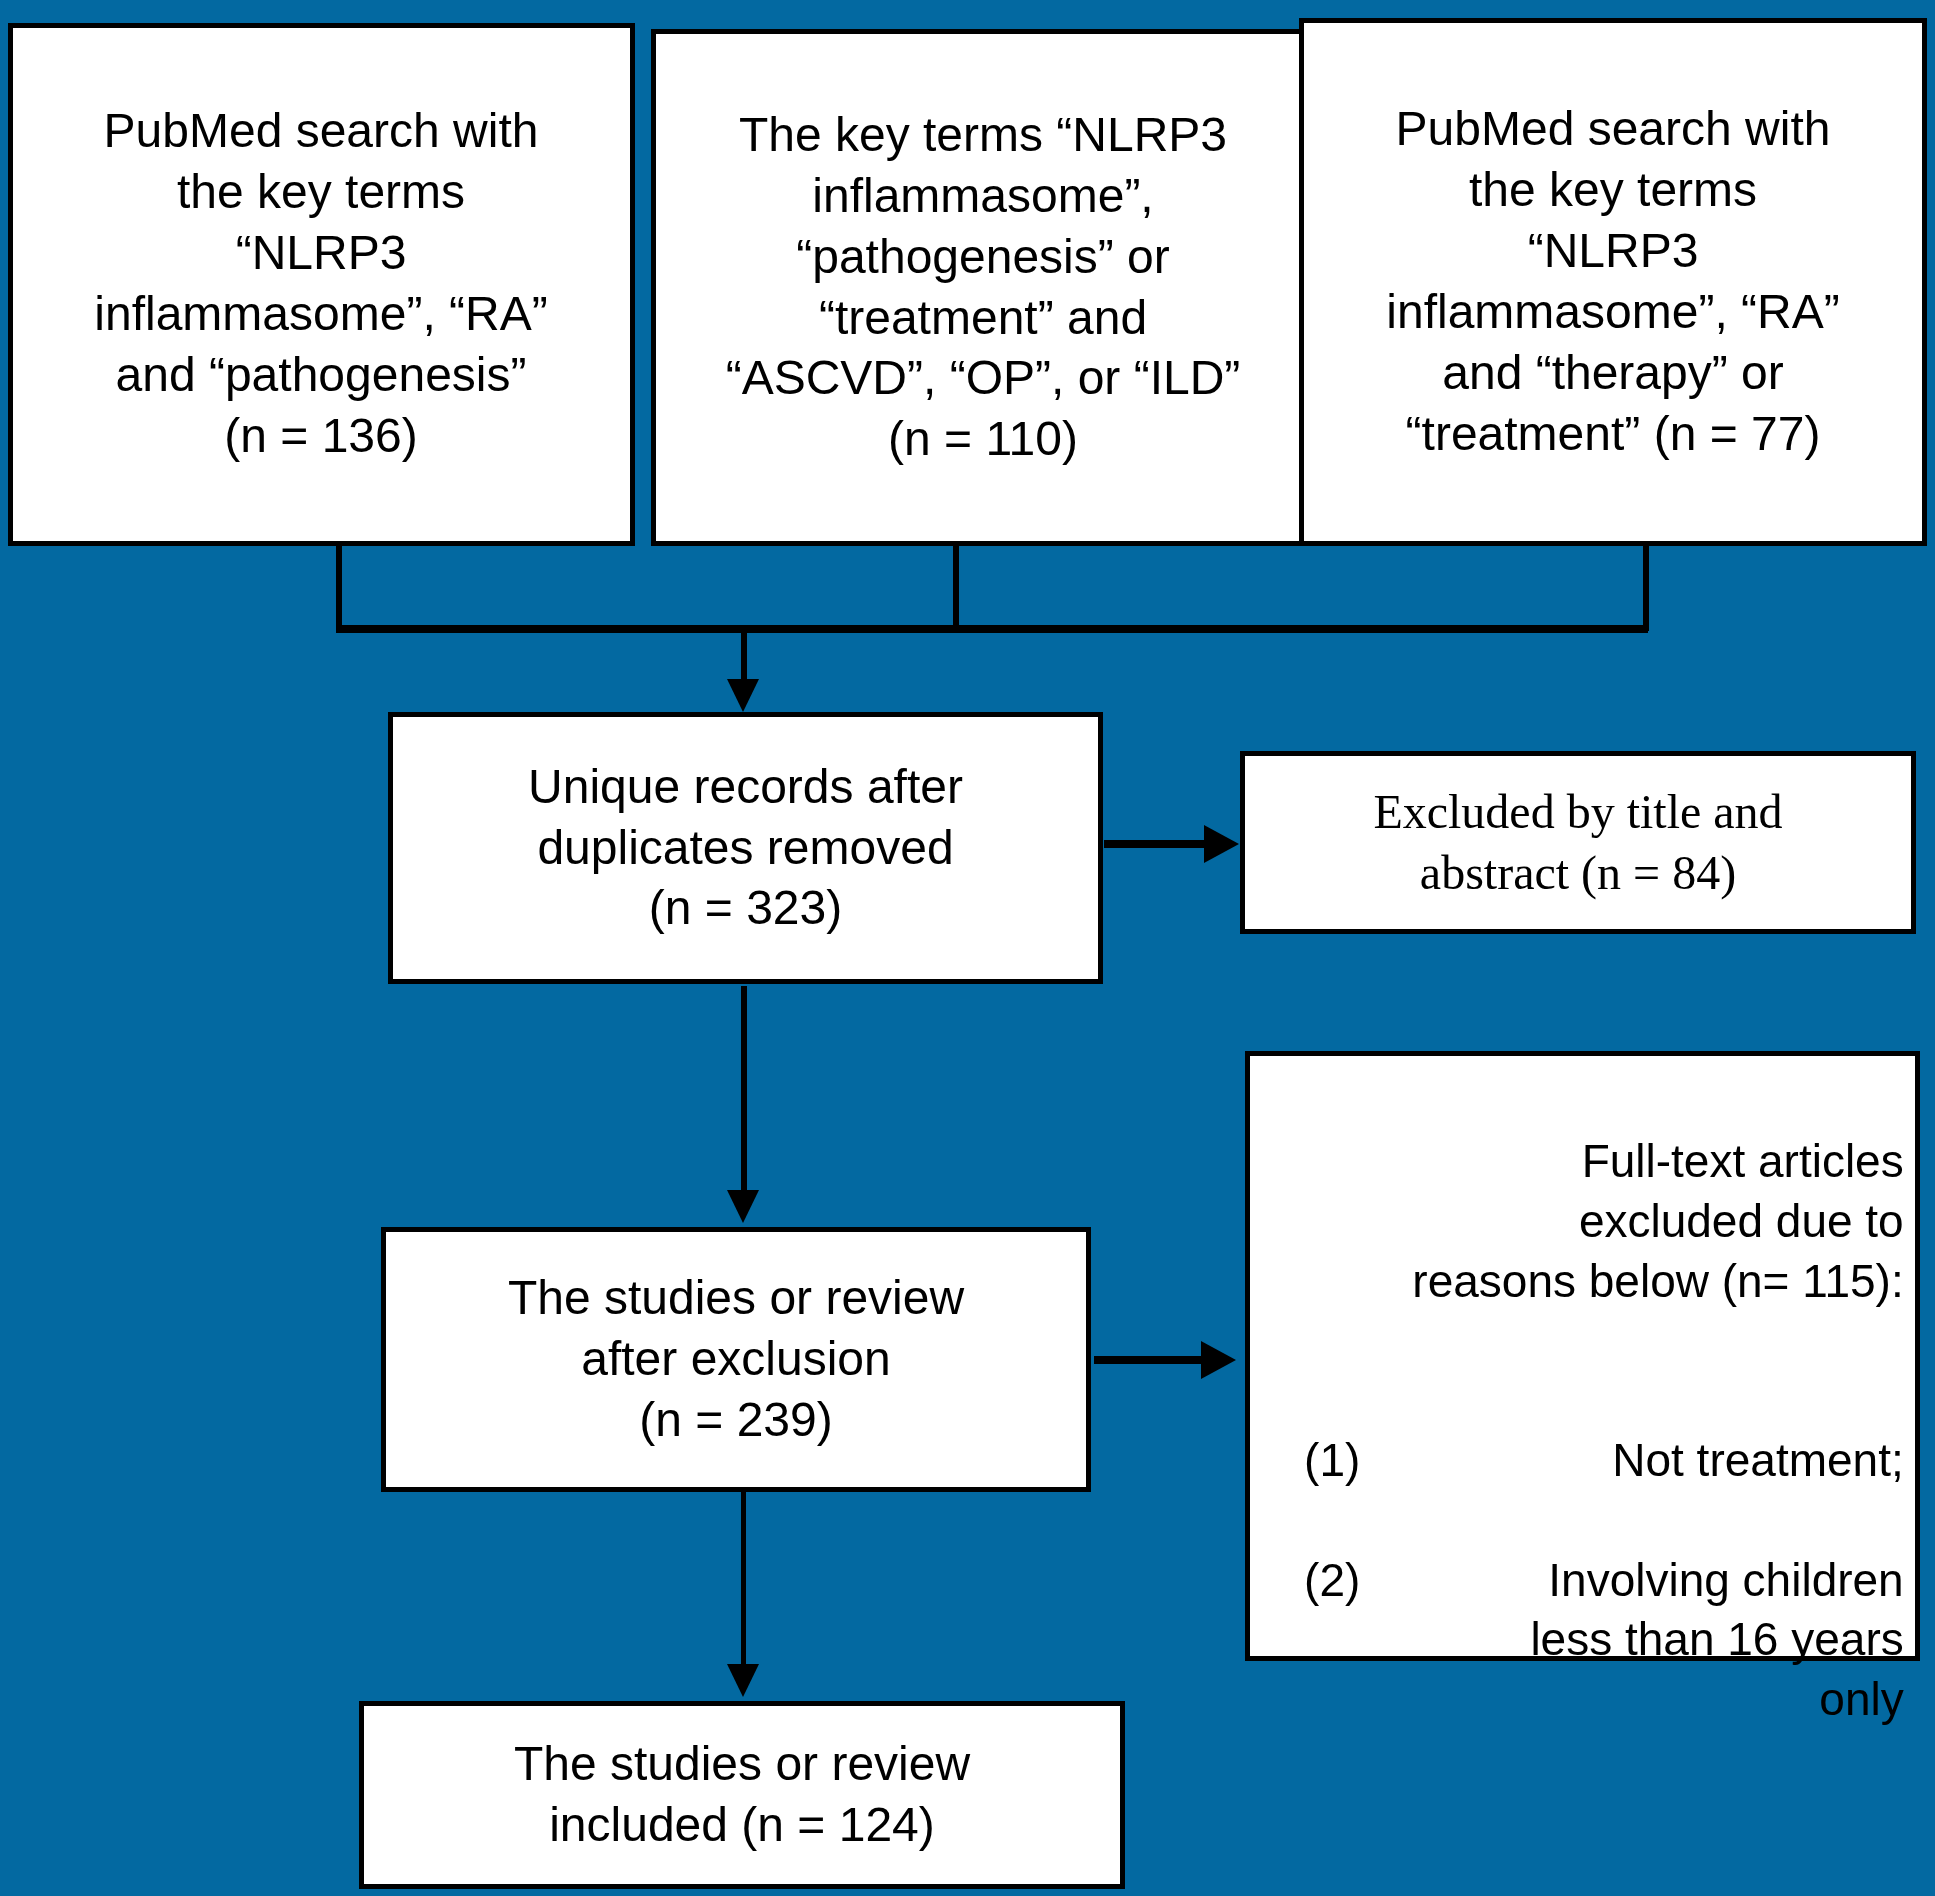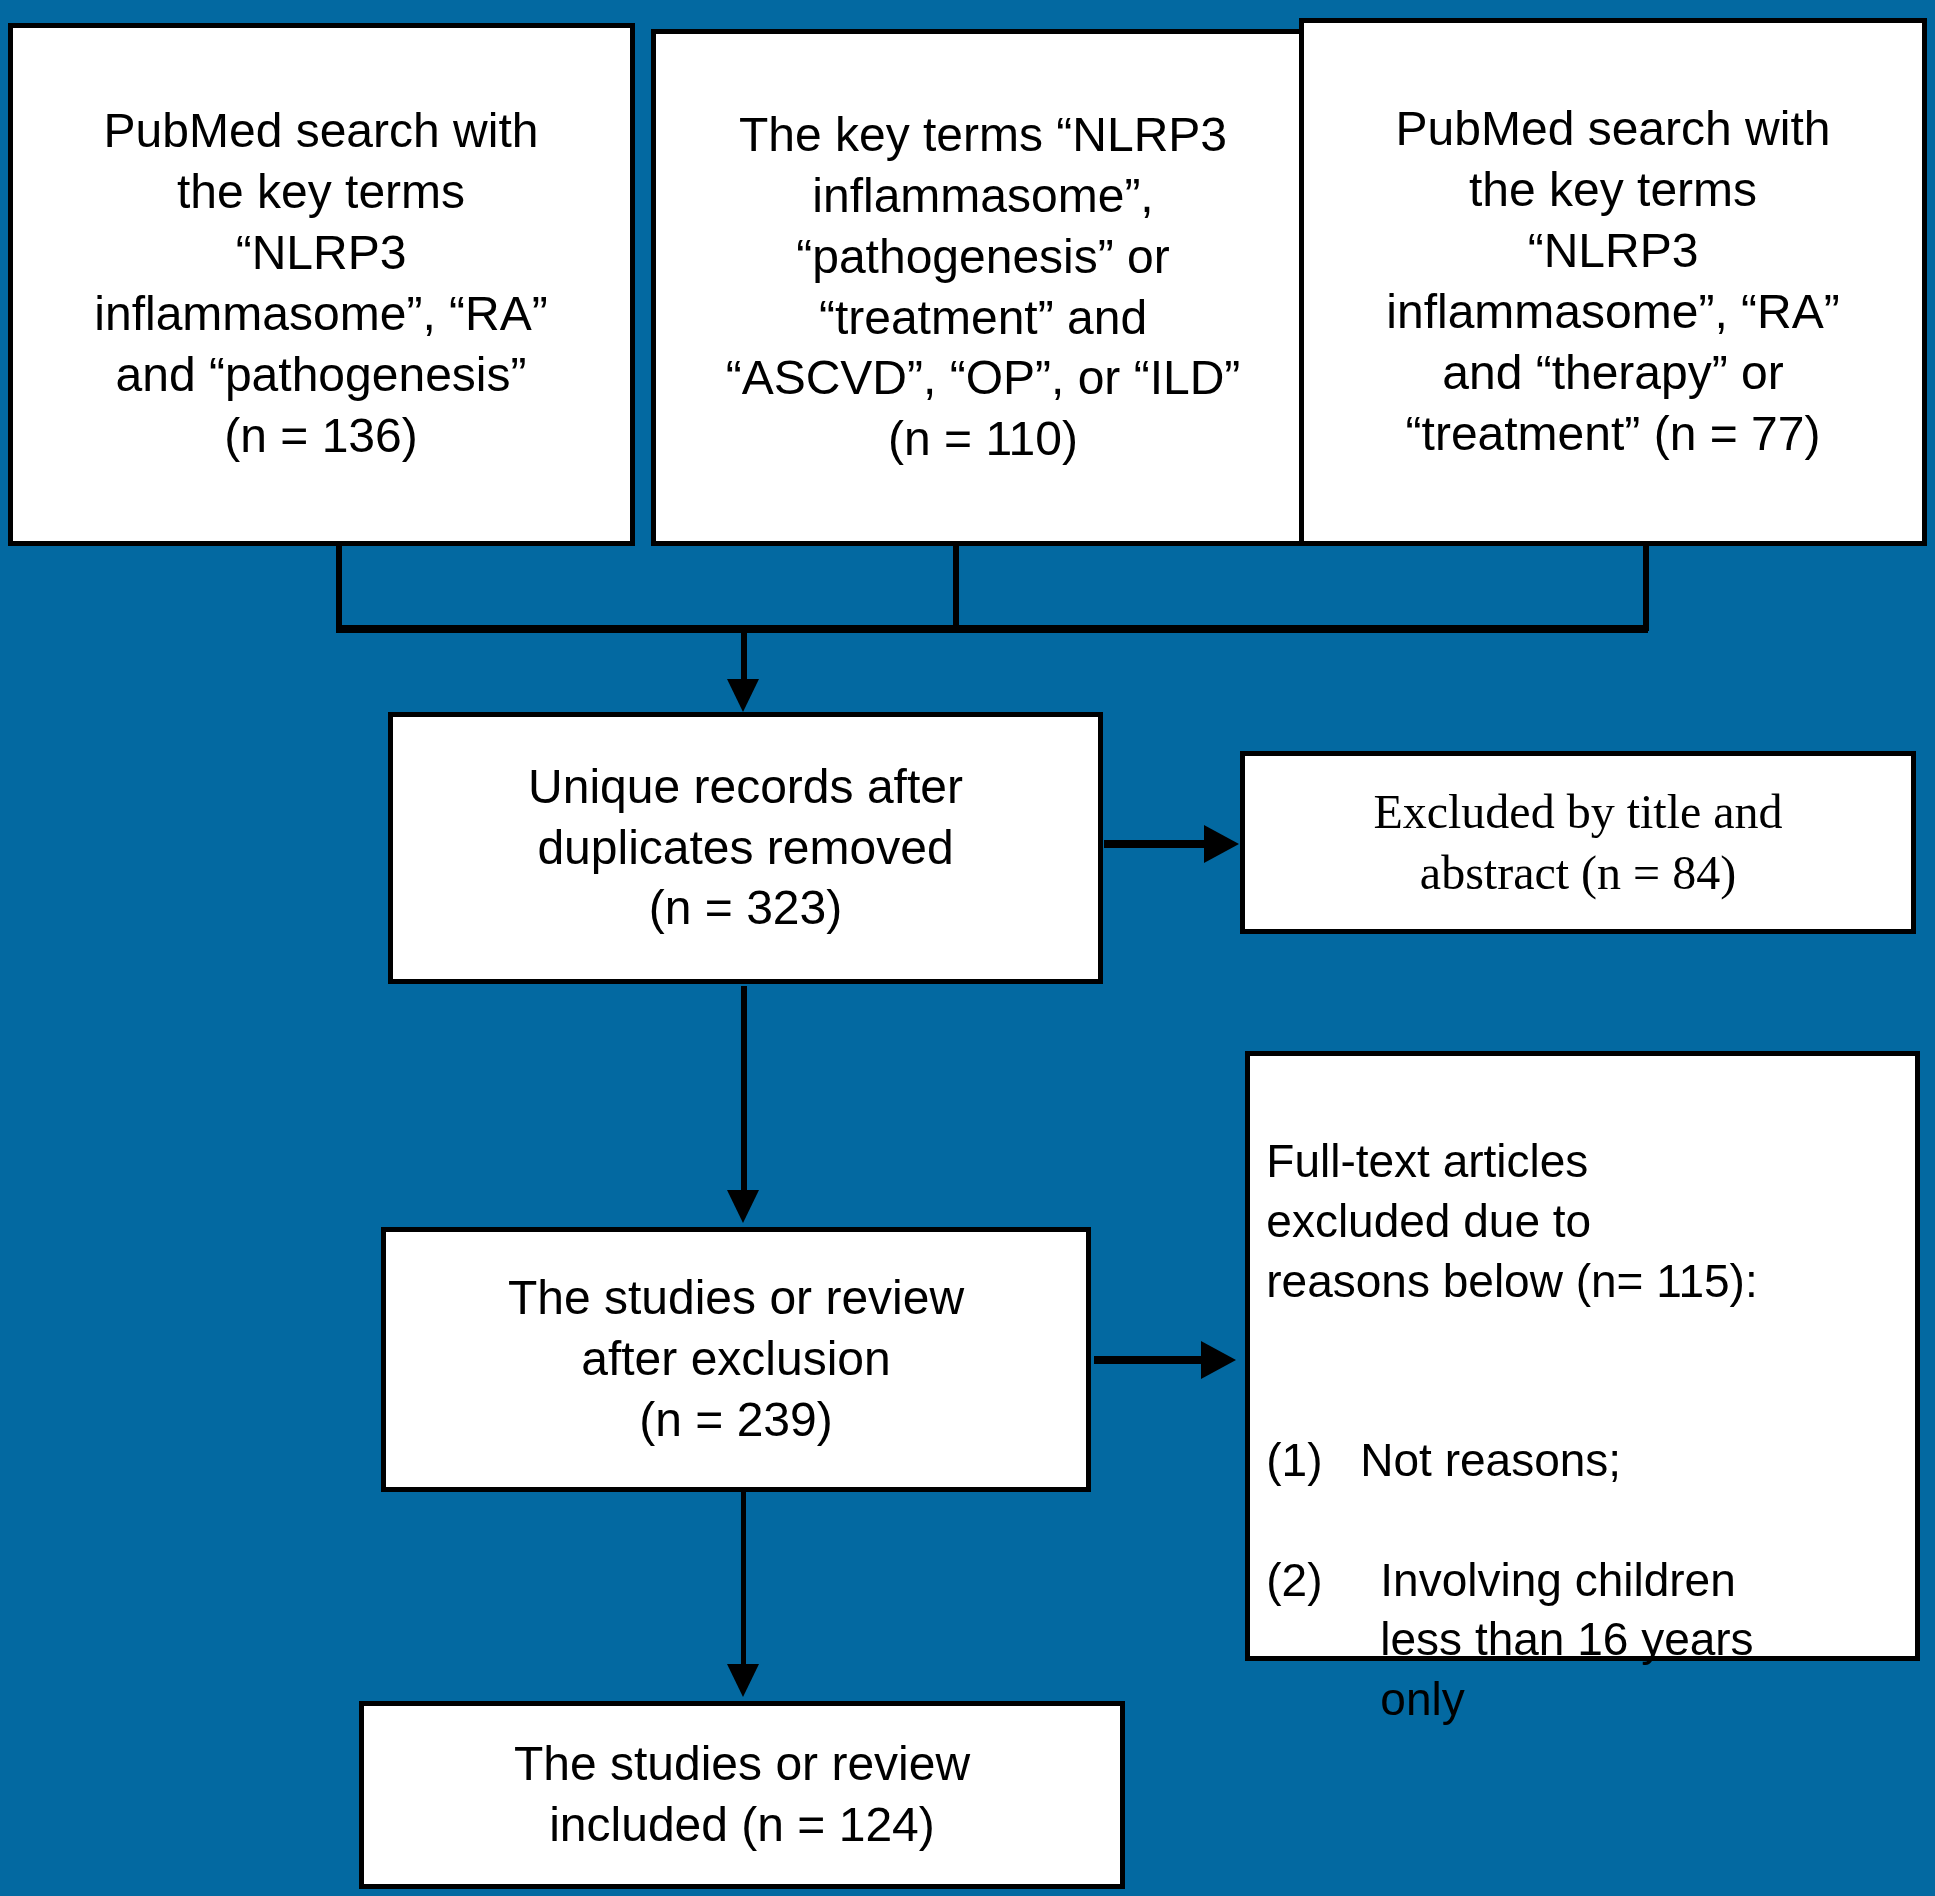--- a/index.html
+++ b/index.html
@@ -25,21 +25,21 @@
     display: flex;
     align-items: center;
     justify-content: center;
     text-align: center;
     line-height: 1.27;
     font-size: 48px;
     padding: 6.3px 8.8px;
     white-space: pre-line;
   }
   .node.left-align {
-    text-align: left;
+    text-align: right;
     justify-content: flex-start;
     align-items: flex-start;
     padding: 16.3px 11.3px 11.3px 16.3px;
   }
   .node-text { width: 100%; }
 
   
   .vline {
     position: absolute;
     background: #000000;
@@ -150,21 +150,21 @@
   <div class="arrow-right" style="left:1201px; top:1341px;"></div>
 
   <div class="node left-align" style="left:1245px; top:1051px; width:675px; height:610px; font-size:46px; line-height:1.30;">
     <div class="node-text">
       <div style="white-space:pre-line;">Full-text articles
 excluded due to
 reasons below (n= 115):</div>
       <div class="reasons-list">
         <div class="reason-row">
           <span class="reason-num">(1)</span>
-          <span class="reason-txt" style="white-space:pre-line;">Not reasons;</span>
+          <span class="reason-txt" style="white-space:pre-line;">Not treatment;</span>
         </div>
         <div class="reason-row">
           <span class="reason-num">(2)</span>
           <span class="reason-txt" style="white-space:pre-line;margin-left:20px;">Involving children
 less than 16 years
 only</span>
         </div>
       </div>
     </div>
   </div>

